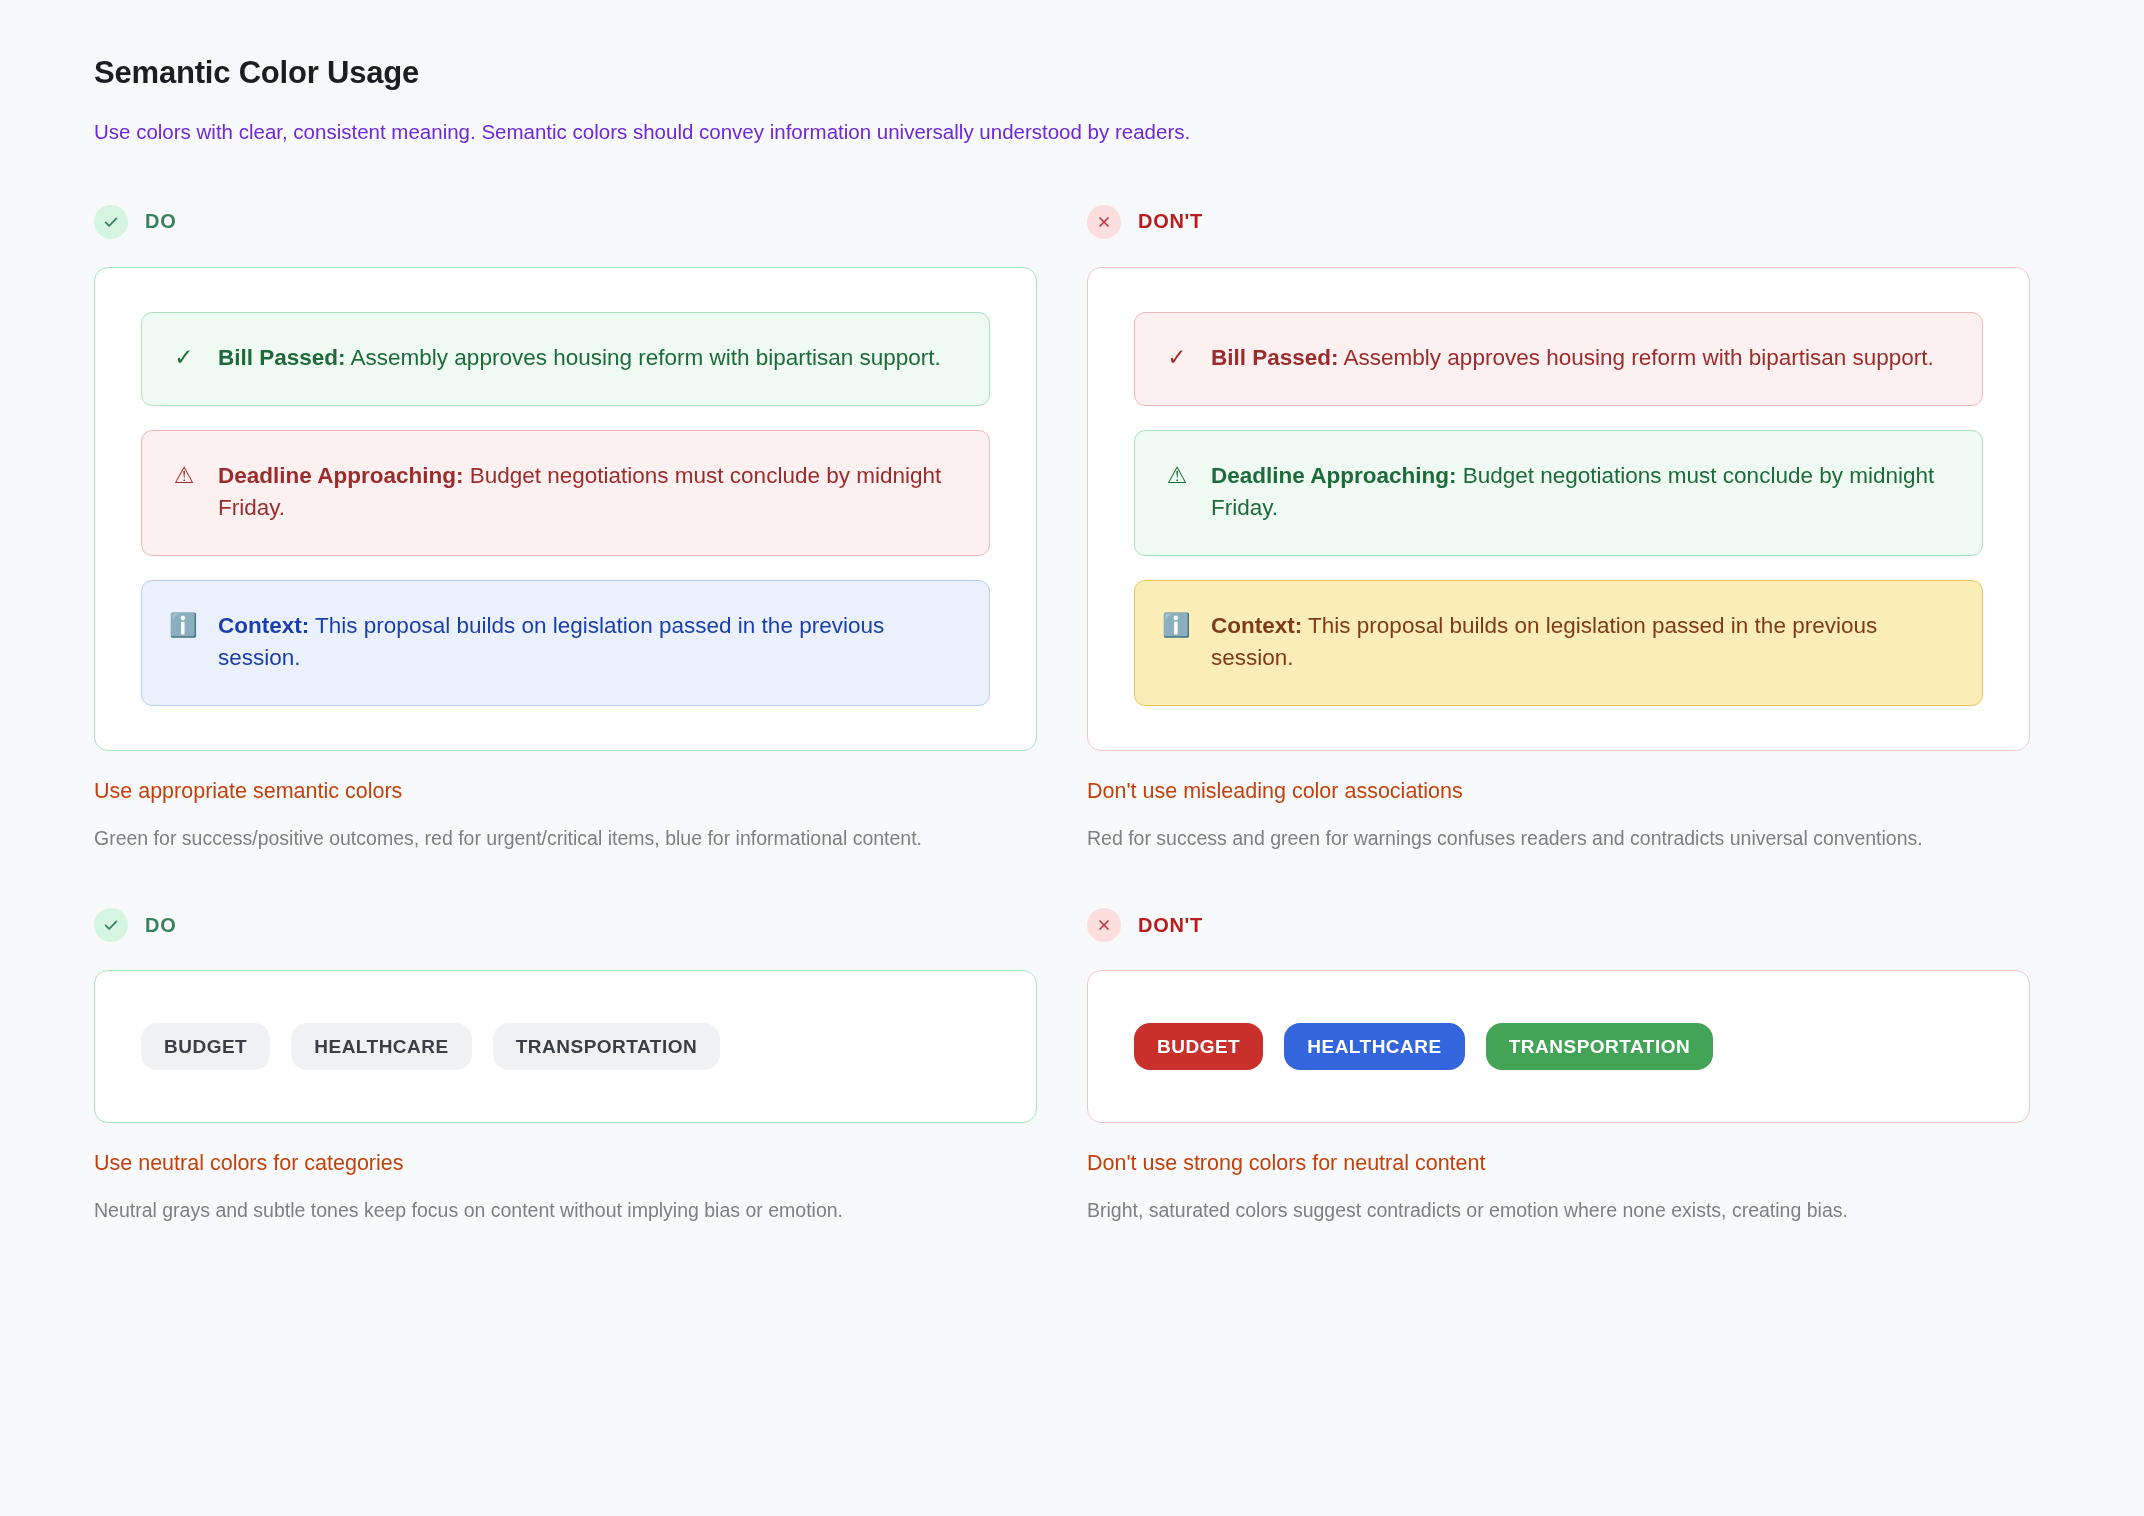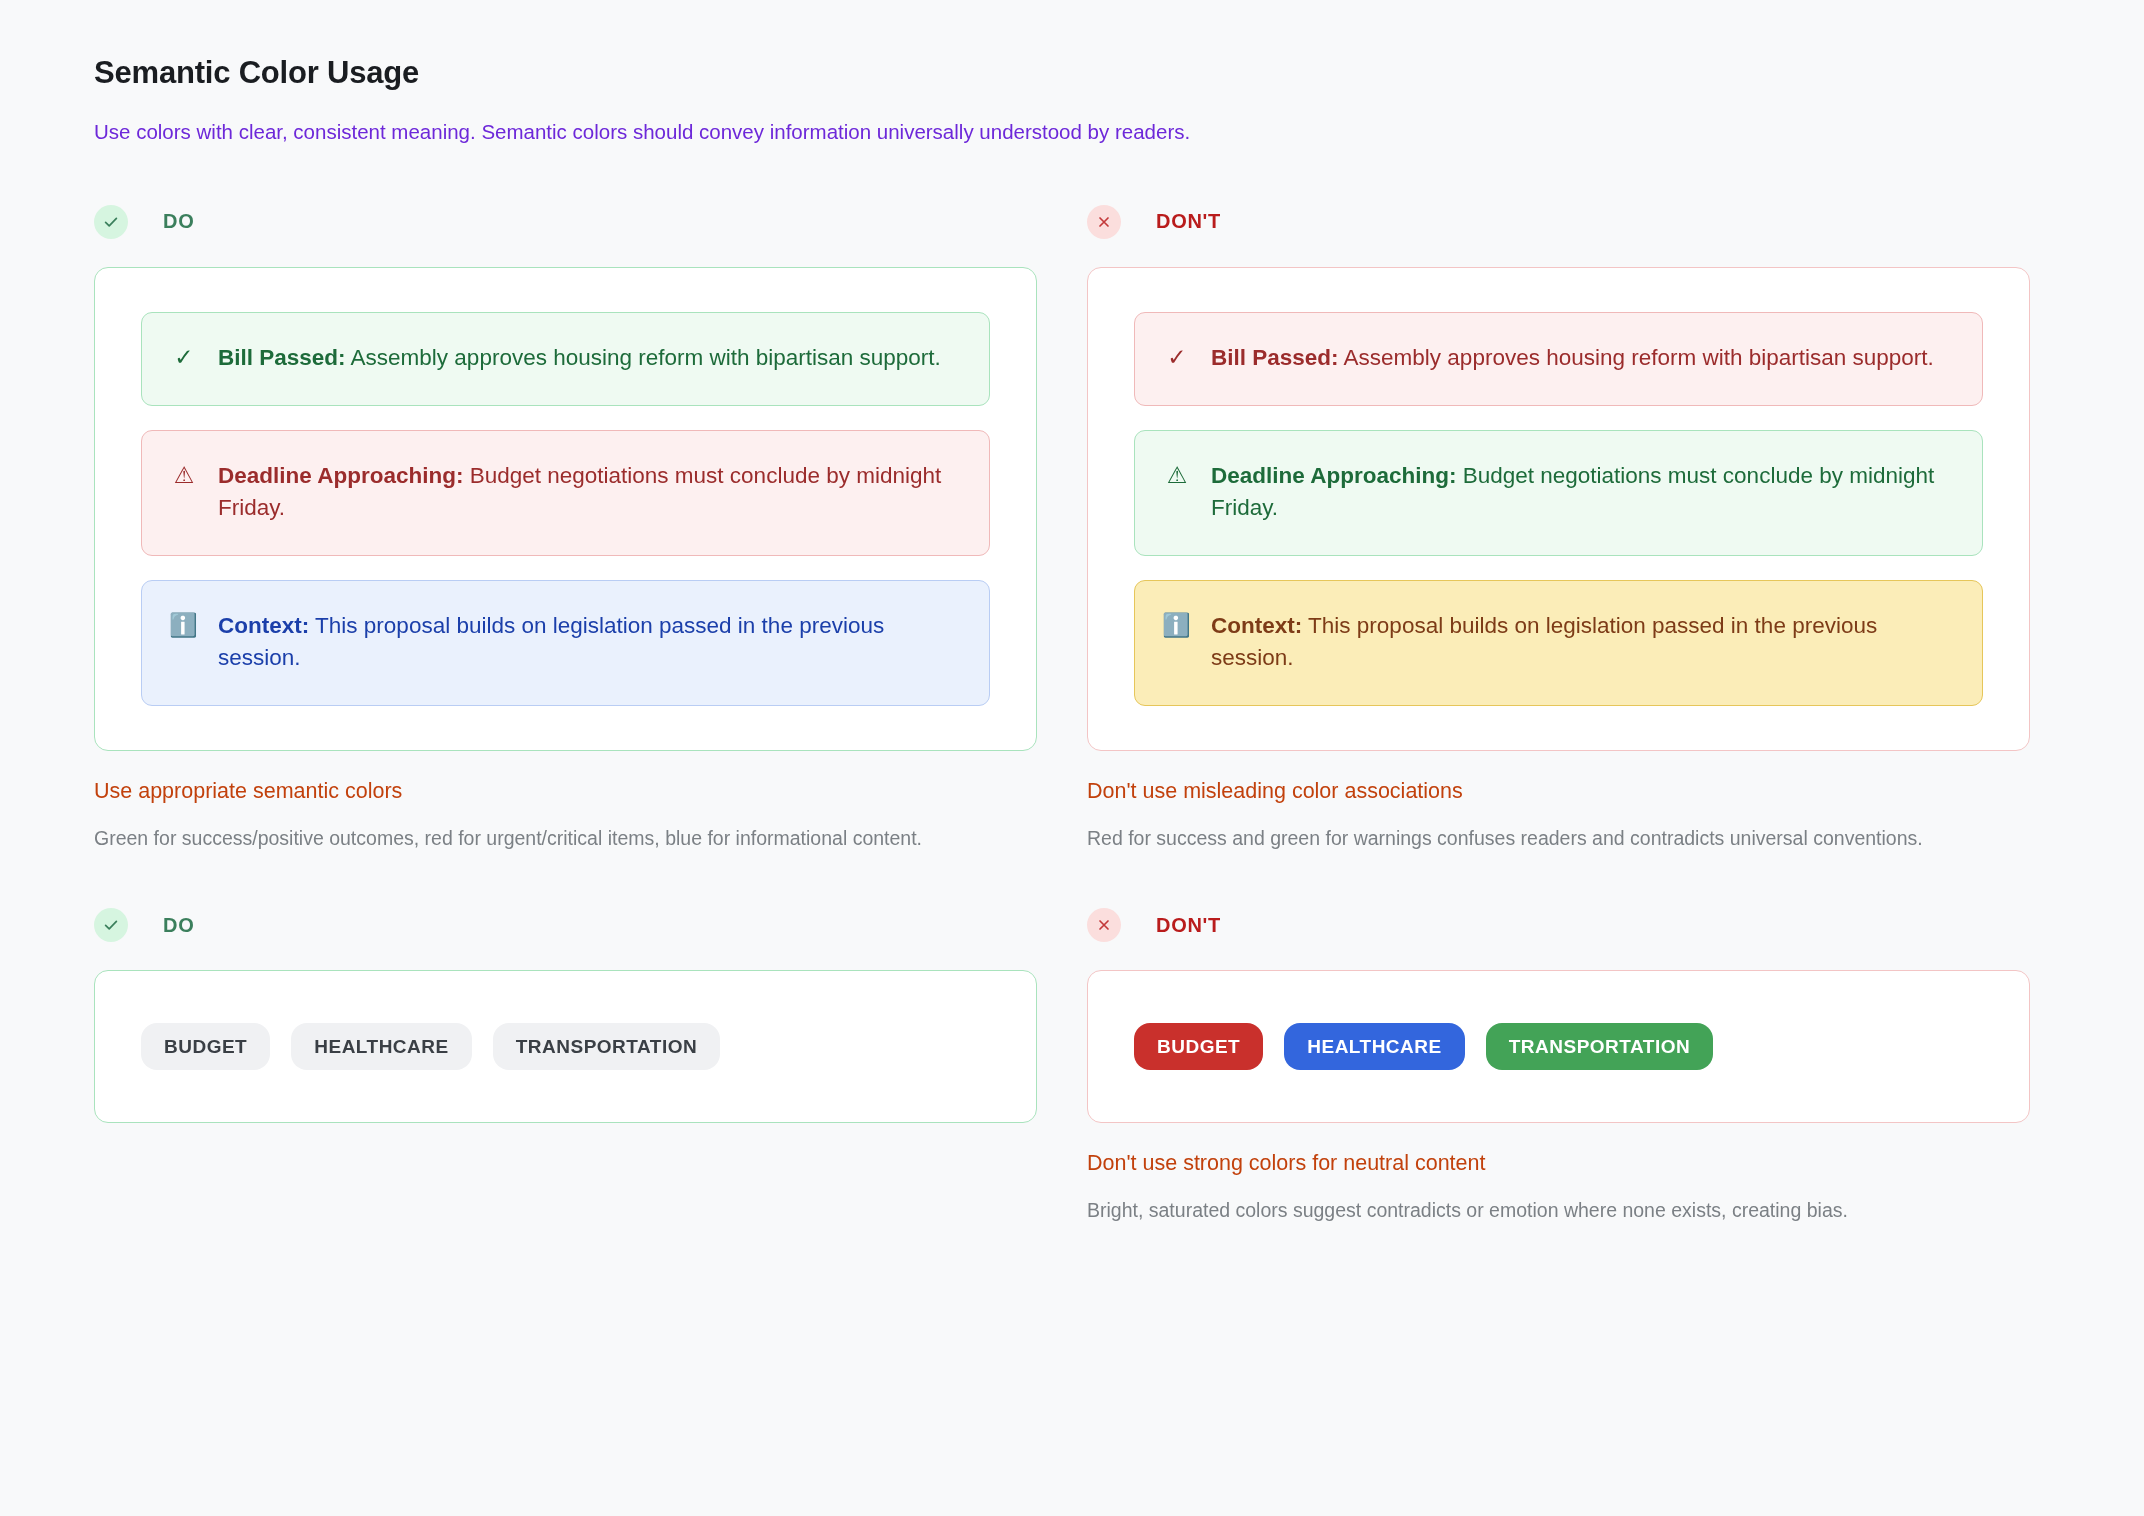--- a/index.html
+++ b/index.html
@@ -43,21 +43,21 @@
     grid-template-columns: 1fr 1fr;
     column-gap: 50px;
     row-gap: 0;
   }
   .col { display: flex; flex-direction: column; }
 
   
   .flag-row {
     display: flex;
     align-items: center;
-    gap: 35px;
+    gap: 17px;
     margin-bottom: 28px;
   }
   .flag-circle {
     width: 34px; height: 34px;
     border-radius: 50%;
     display: flex; align-items: center; justify-content: center;
     flex: none;
   }
   .flag-circle.do   { background: #d6f5e0; }
   .flag-circle.dont { background: #fbdedd; }
@@ -242,20 +242,24 @@
       </div>
 
       <div class="panel do tags">
         <div class="tag-row">
           <span class="tag neutral">BUDGET</span>
           <span class="tag neutral">HEALTHCARE</span>
           <span class="tag neutral">TRANSPORTATION</span>
         </div>
       </div>
 
+      <div class="caption">
+        <div class="caption-title">Use neutral colors for categories</div>
+        <div class="caption-desc">Neutral grays and subtle tones keep focus on content without implying bias or emotion.</div>
+      </div>
     </div>
 
     <div class="col">
       <div class="flag-row">
         <span class="flag-circle dont">
           <svg width="18" height="18" viewBox="0 0 18 18" fill="none">
             <path d="M5 5 L13 13 M13 5 L5 13" stroke="#c3393a" stroke-width="1.7" stroke-linecap="round"></path>
           </svg>
         </span>
         <span class="flag-label dont">DON'T</span>

